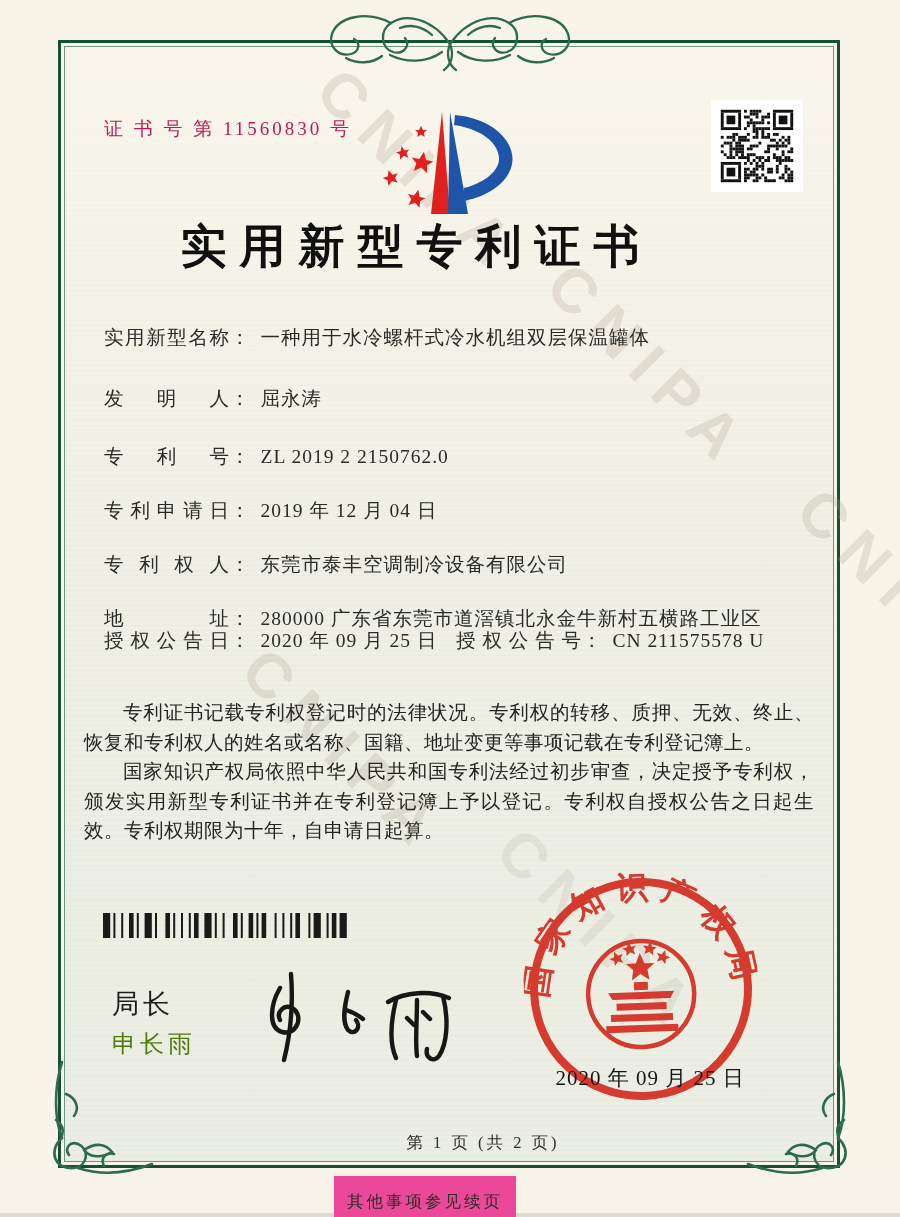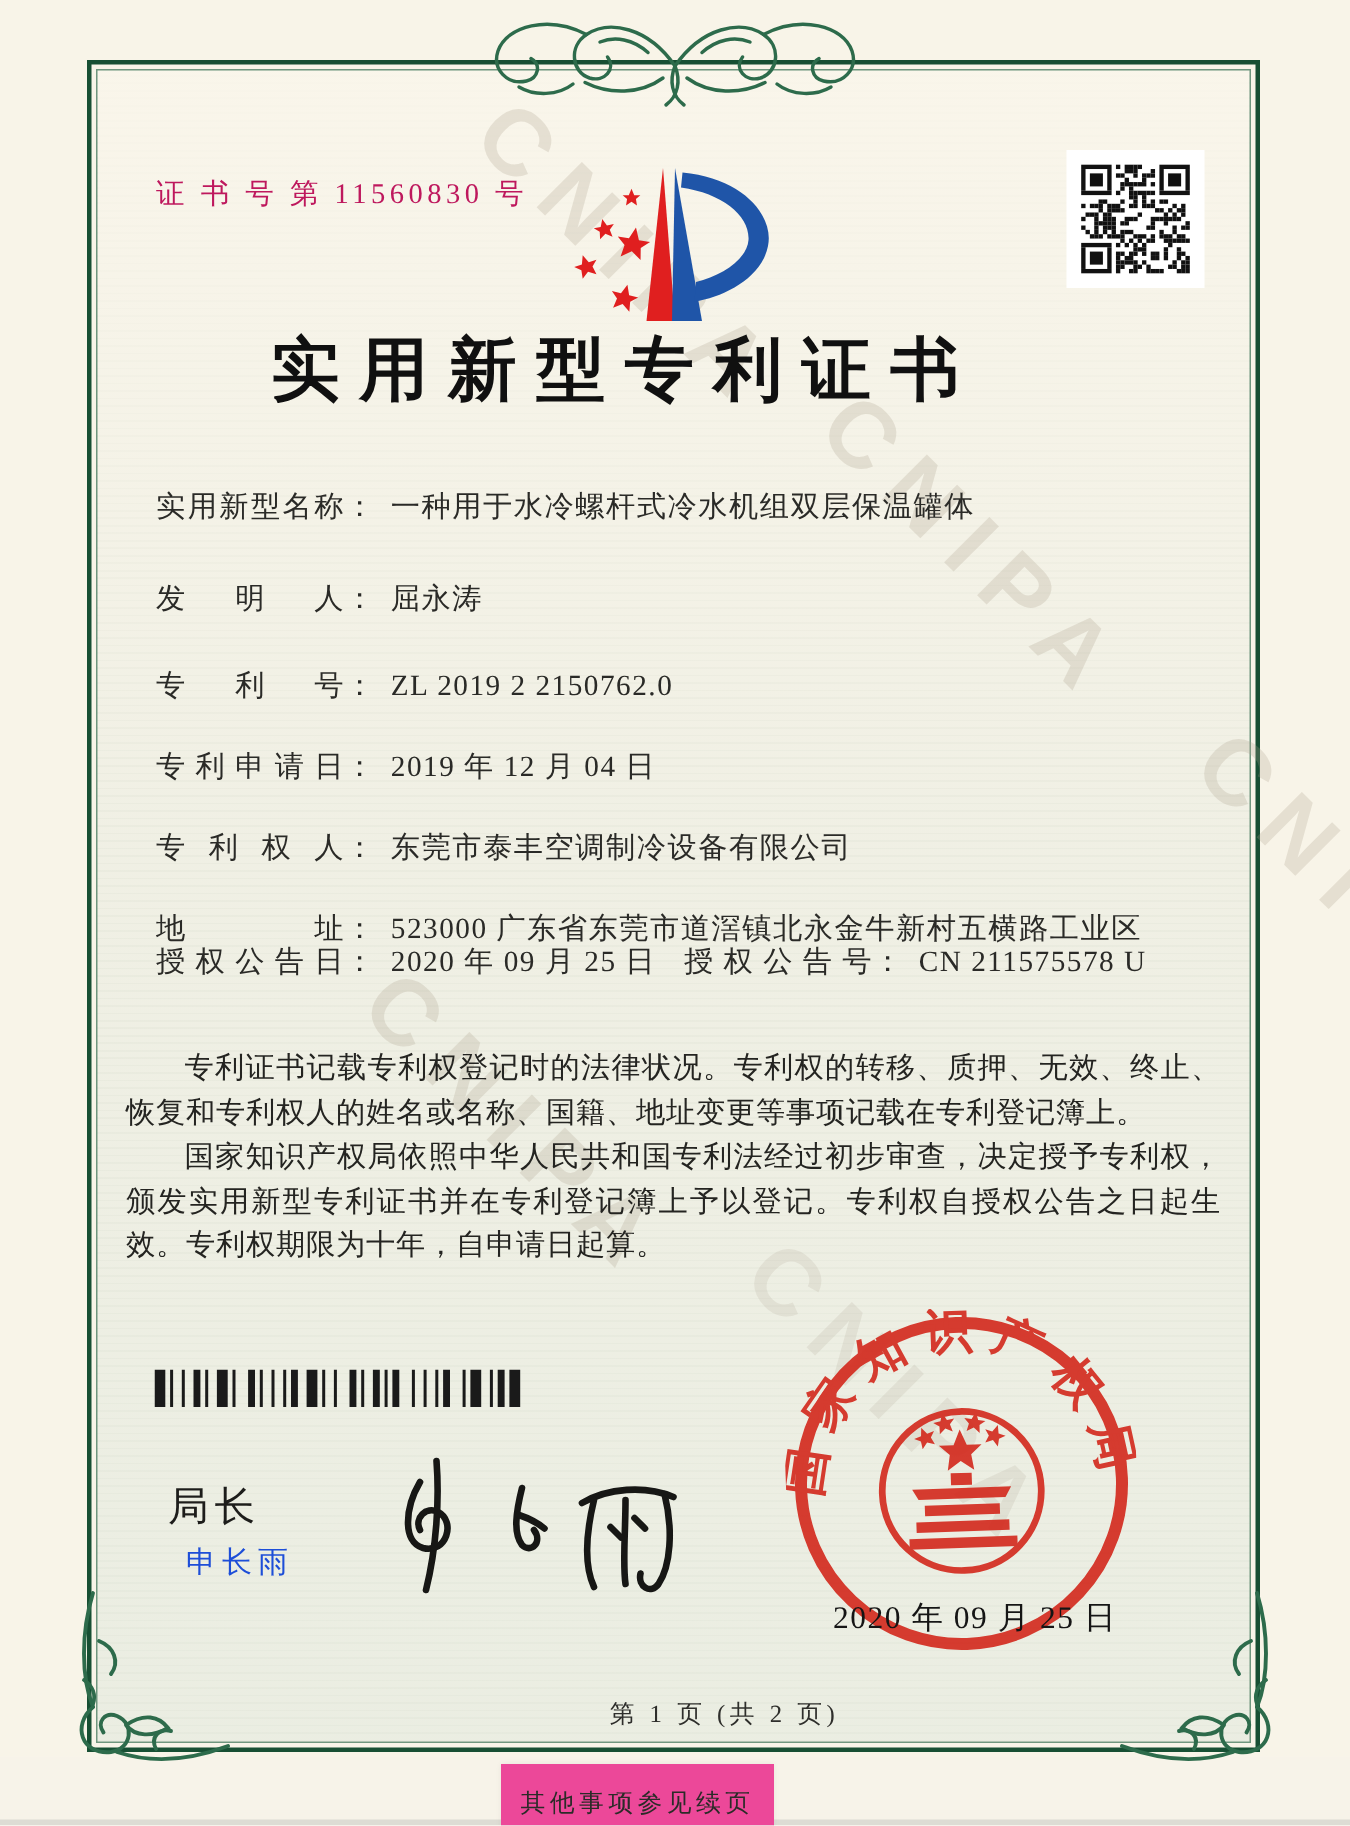--- a/index.html
+++ b/index.html
@@ -54,21 +54,21 @@
   .fvalue{margin-left:10px;}
   .grant-no-group{position:absolute; left:352px;}
   .paras{
     position:absolute; left:84px; top:698px; width:730px;
     font-size:19.5px; line-height:29.5px; color:#242421; letter-spacing:0.5px;
     text-align:justify;
   }
   .paras p{margin:0; text-indent:2em;}
   .barcode{position:absolute; left:103px; top:913px;}
   .signer-title{position:absolute; left:112px; top:986px; font-size:27px; letter-spacing:4px; color:#1d1d1b;}
-  .signer-name{position:absolute; left:124px; top:1028px; font-size:20px; letter-spacing:4px; color:#1d4ed8;}
+  .signer-name{position:absolute; left:112px; top:1028px; font-size:24px; letter-spacing:4px; color:#4d7c0f;}
   .signature{position:absolute; left:250px; top:970px;}
   .seal{position:absolute; left:524px; top:872px; opacity:0.9; transform:rotate(-2deg);}
   .seal-date{
     position:absolute; left:550px; top:1064px; width:200px; text-align:center;
     font-size:21px; color:#151515; letter-spacing:1px; white-space:nowrap;
   }
   .page-info{
     position:absolute; left:58px; top:1132px; width:810px; text-align:center;
     font-size:16.5px; letter-spacing:3px; color:#2e2e2b;padding-left:20px;
   }
@@ -398,21 +398,21 @@
     <div class="row" style="top:443px;">
       <span class="flabel">专利号</span><span>：</span><span class="fvalue">ZL 2019 2 2150762.0</span>
     </div>
     <div class="row" style="top:497px;">
       <span class="flabel">专利申请日</span><span>：</span><span class="fvalue">2019 年 12 月 04 日</span>
     </div>
     <div class="row" style="top:551px;">
       <span class="flabel">专利权人</span><span>：</span><span class="fvalue">东莞市泰丰空调制冷设备有限公司</span>
     </div>
     <div class="row" style="top:605px;">
-      <span class="flabel">地址</span><span>：</span><span class="fvalue">523000 广东省东莞市道滘镇北永金牛新村五横路工业区</span>
+      <span class="flabel">地址</span><span>：</span><span class="fvalue">280000 广东省东莞市道滘镇北永金牛新村五横路工业区</span>
     </div>
     <div class="row" style="top:627px; width:716px;">
       <span class="flabel">授权公告日</span><span>：</span><span class="fvalue">2020 年 09 月 25 日</span>
       <span class="grant-no-group">
         <span class="flabel">授权公告号</span><span>：</span><span class="fvalue">CN 211575578 U</span>
       </span>
     </div>
 
     <div class="paras">
       <p>专利证书记载专利权登记时的法律状况。专利权的转移、质押、无效、终止、恢复和专利权人的姓名或名称、国籍、地址变更等事项记载在专利登记簿上。</p>

